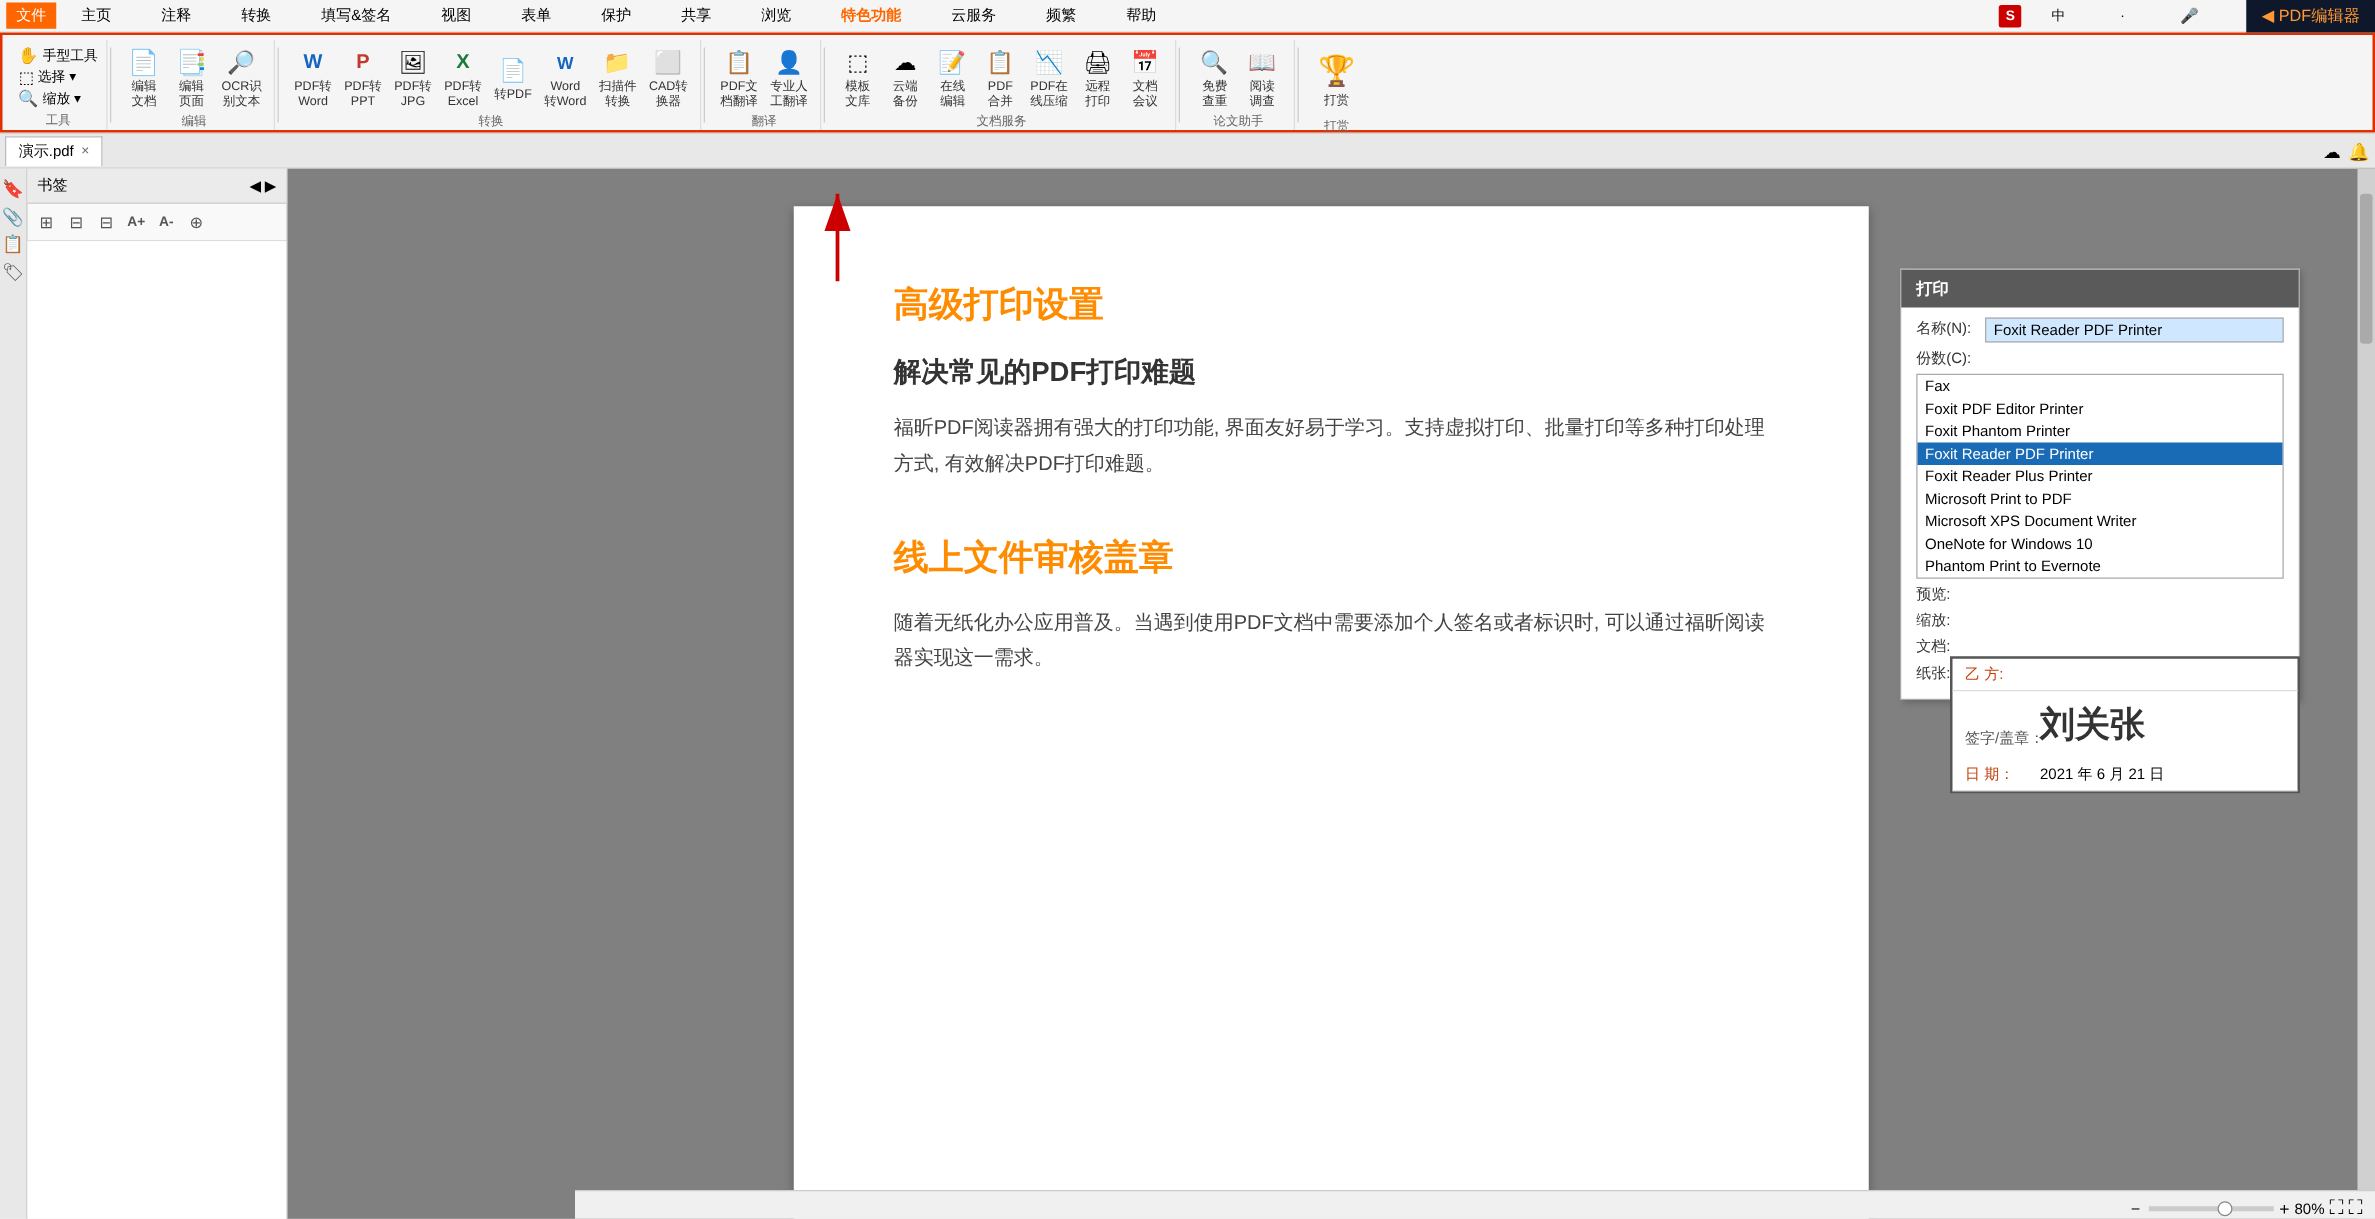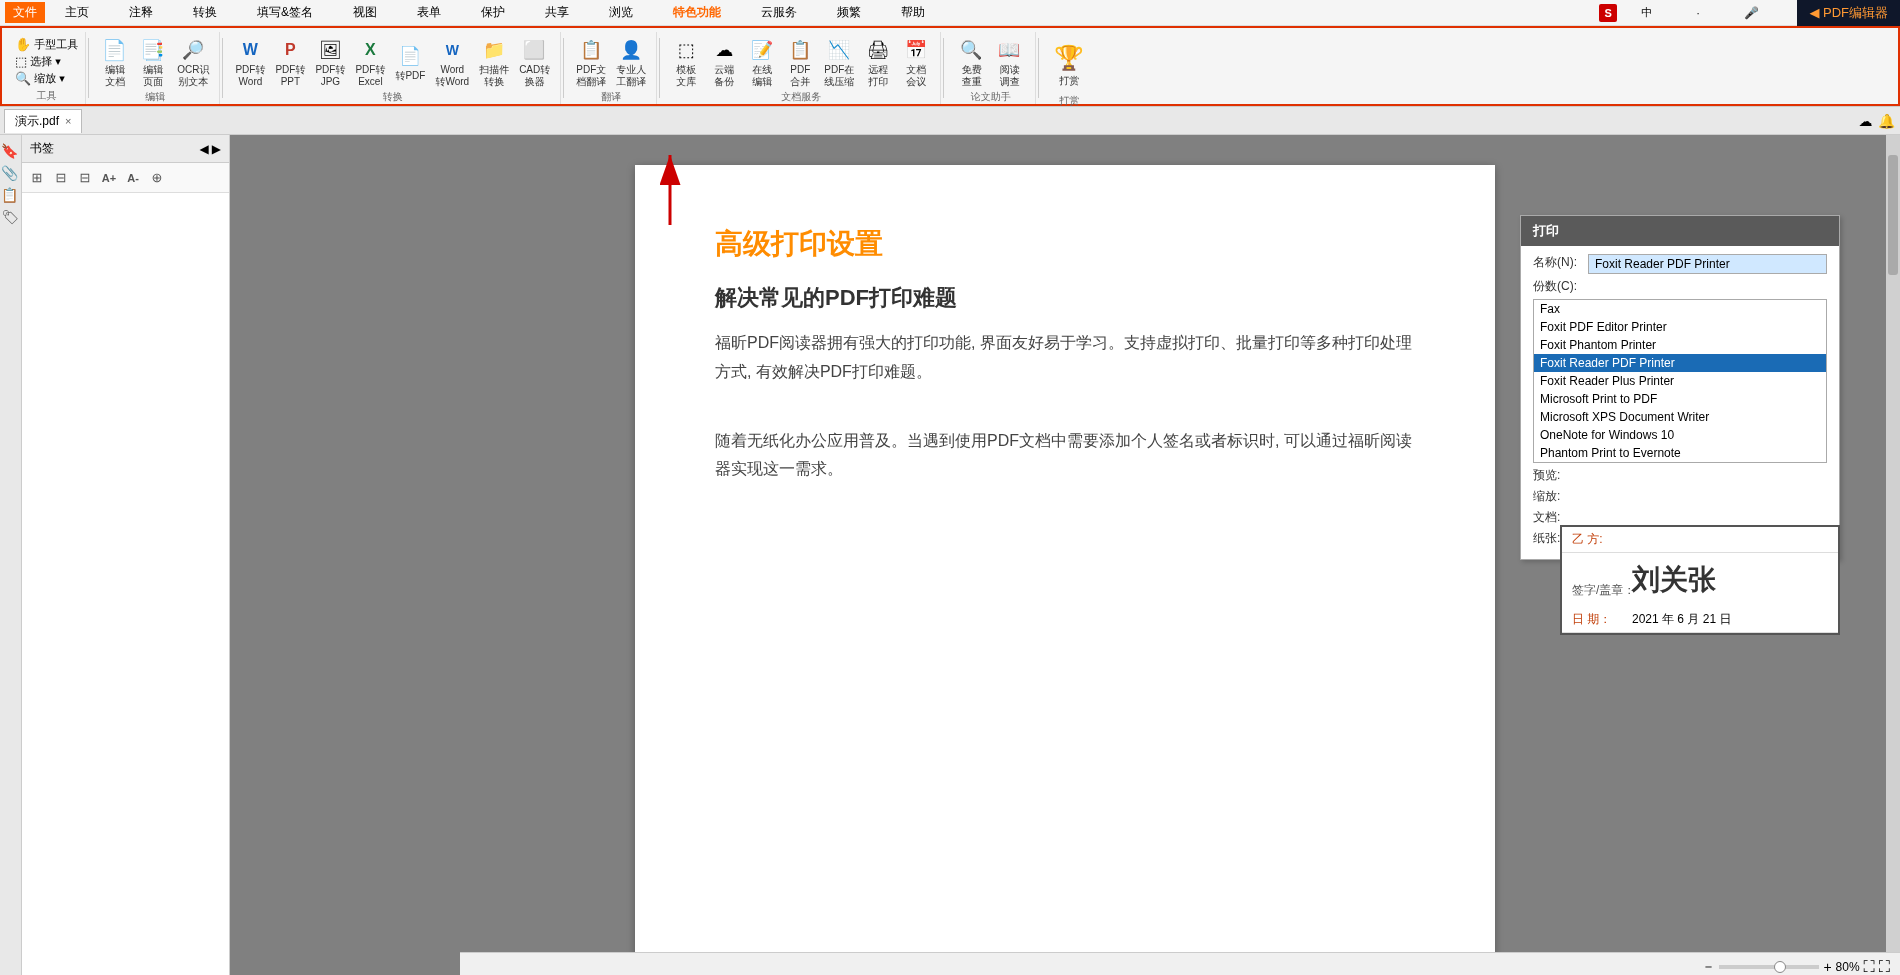--- a/index.html
+++ b/index.html
@@ -698,20 +698,21 @@
 
     <div class="pdf-page">
 
       <div style="margin-bottom:40px;">
         <div class="section-title">高级打印设置</div>
         <div class="section-subtitle">解决常见的PDF打印难题</div>
         <div class="section-body">福昕PDF阅读器拥有强大的打印功能, 界面友好易于学习。支持虚拟打印、批量打印等多种打印处理方式, 有效解决PDF打印难题。</div>
       </div>
 
       <div>
+        <div class="section-title">线上文件审核盖章</div>
         <div class="section-body">随着无纸化办公应用普及。当遇到使用PDF文档中需要添加个人签名或者标识时, 可以通过福昕阅读器实现这一需求。</div>
       </div>
 
     </div>
 
     <div class="print-dialog">
       <div class="print-dialog-title">打印</div>
       <div class="print-dialog-body">
 
         <div class="print-row">

